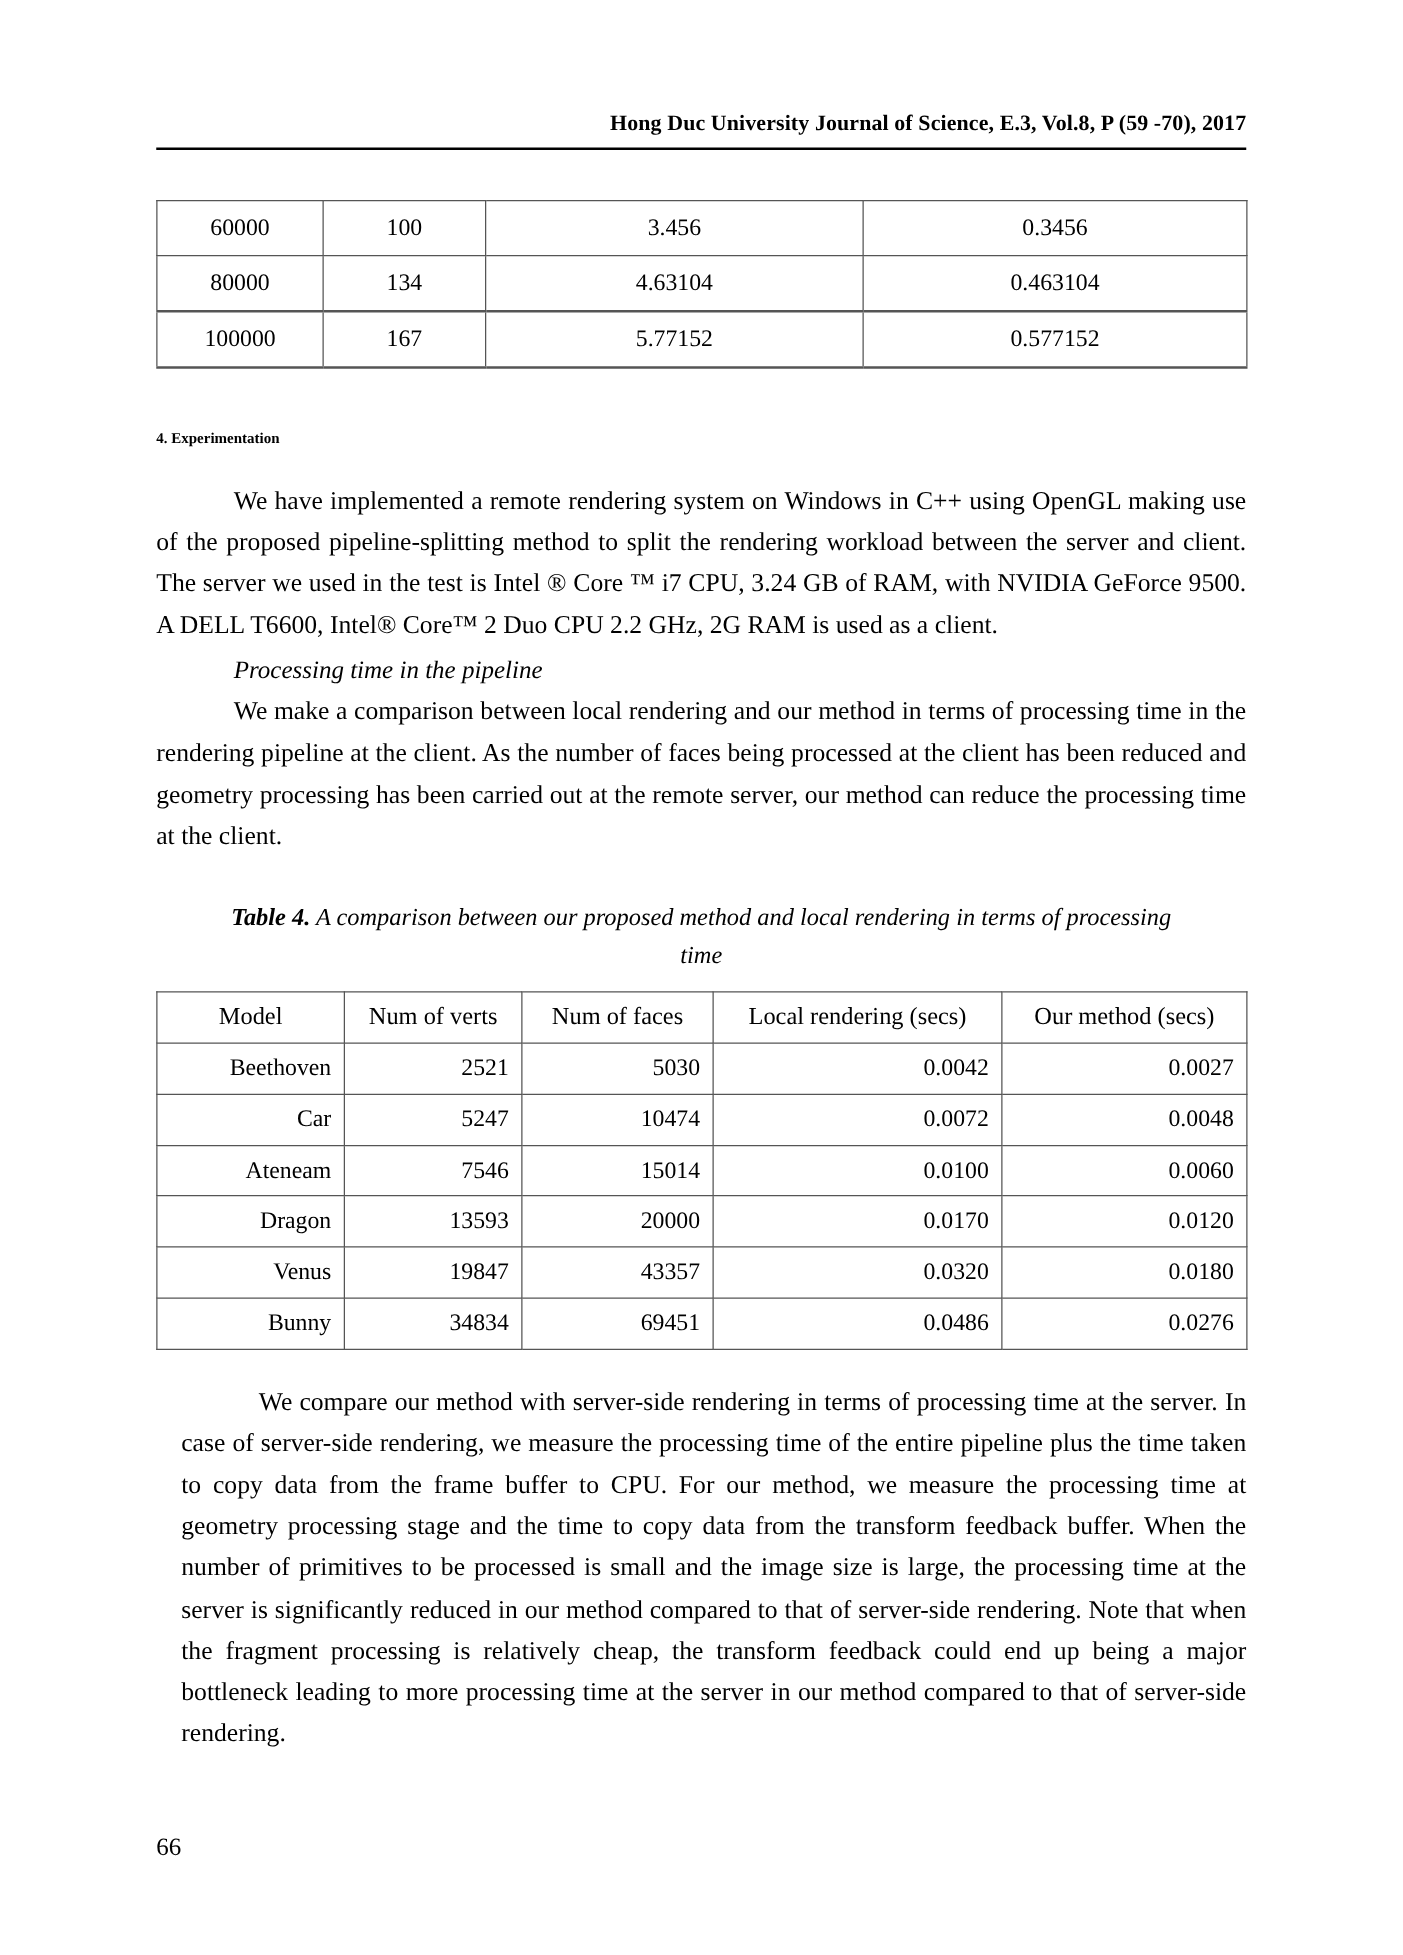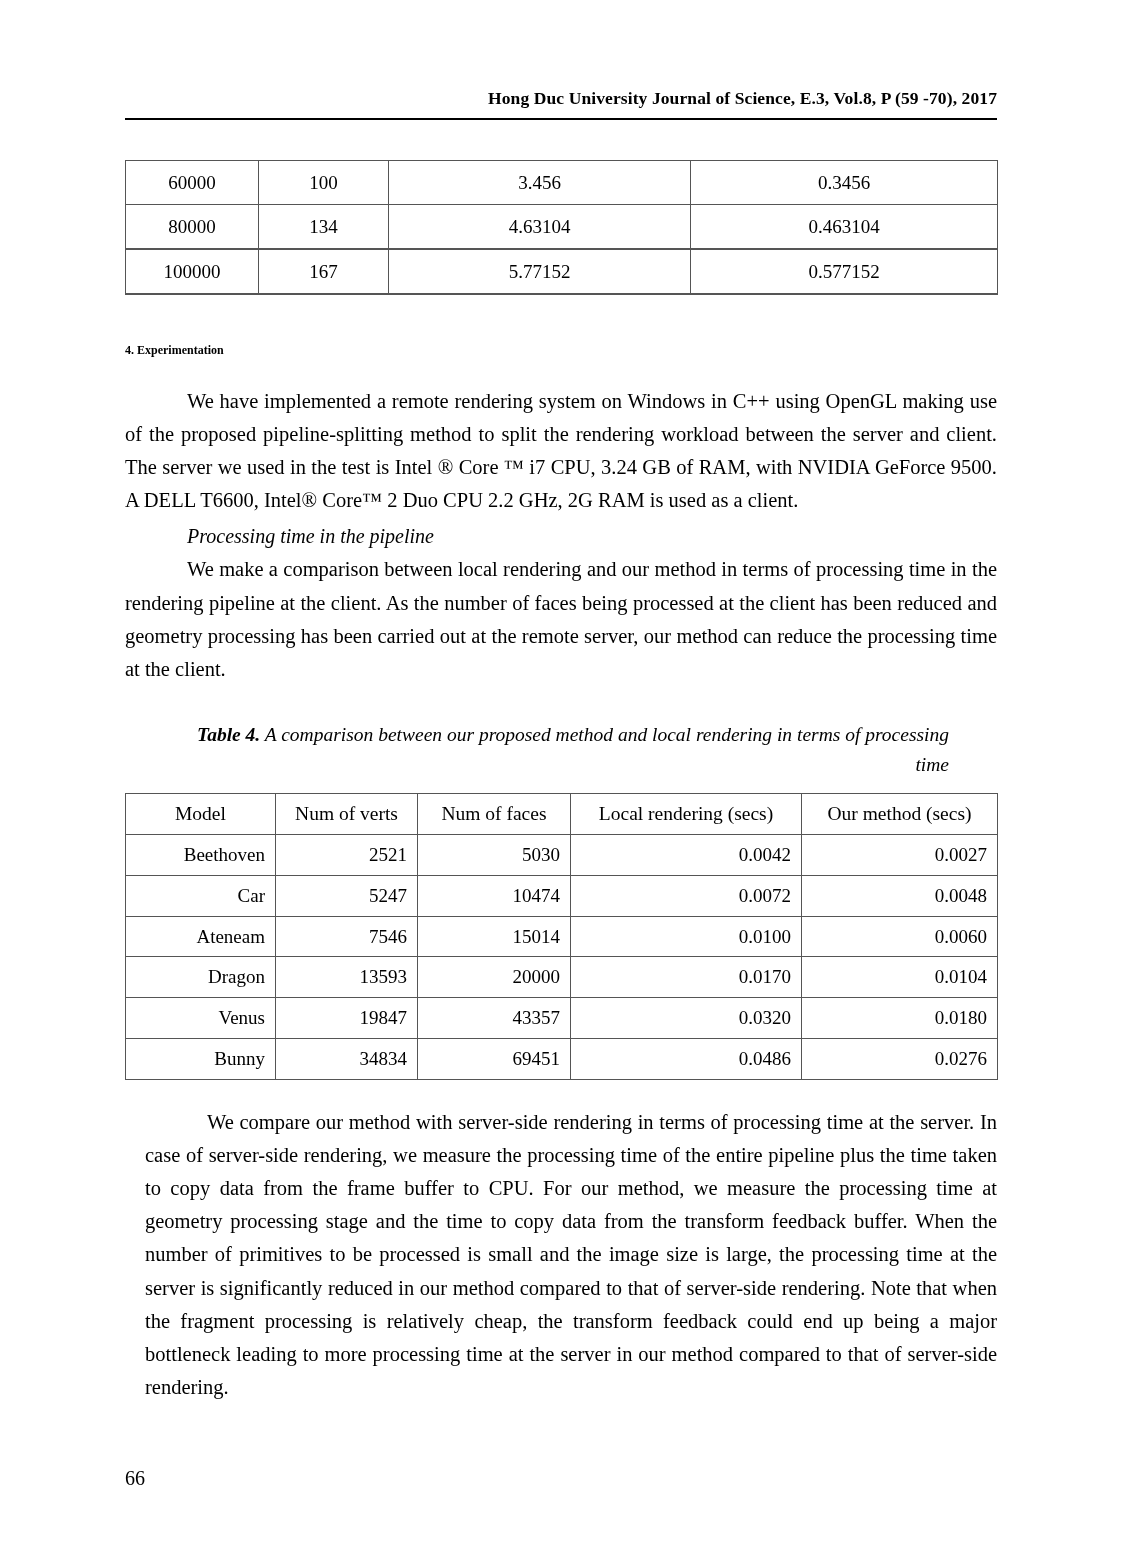--- a/index.html
+++ b/index.html
@@ -114,21 +114,21 @@
     font-size: 20px;
     font-style: italic;
     margin: 4px 0 0 0;
     text-indent: 62px;
     line-height: 1.5;
   }
   p.after-sub { margin-top: 2px; }
   p.caption {
     font-size: 19.5px;
     font-style: italic;
-    text-align: right;
+    text-align: center;
     margin: 34px 0 12px 0;
     line-height: 1.55;
     padding: 0 48px;
   }
   p.caption .cap-label {
     font-weight: bold;
     font-style: italic;
   }
   p.par-after-table { margin-top: 26px; margin-left: 20px; }
   
@@ -228,21 +228,21 @@
             <td class="num">7546</td>
             <td class="num">15014</td>
             <td class="num">0.0100</td>
             <td class="num">0.0060</td>
           </tr>
           <tr>
             <td class="model">Dragon</td>
             <td class="num">13593</td>
             <td class="num">20000</td>
             <td class="num">0.0170</td>
-            <td class="num">0.0104</td>
+            <td class="num">0.0120</td>
           </tr>
           <tr>
             <td class="model">Venus</td>
             <td class="num">19847</td>
             <td class="num">43357</td>
             <td class="num">0.0320</td>
             <td class="num">0.0180</td>
           </tr>
           <tr>
             <td class="model">Bunny</td>

